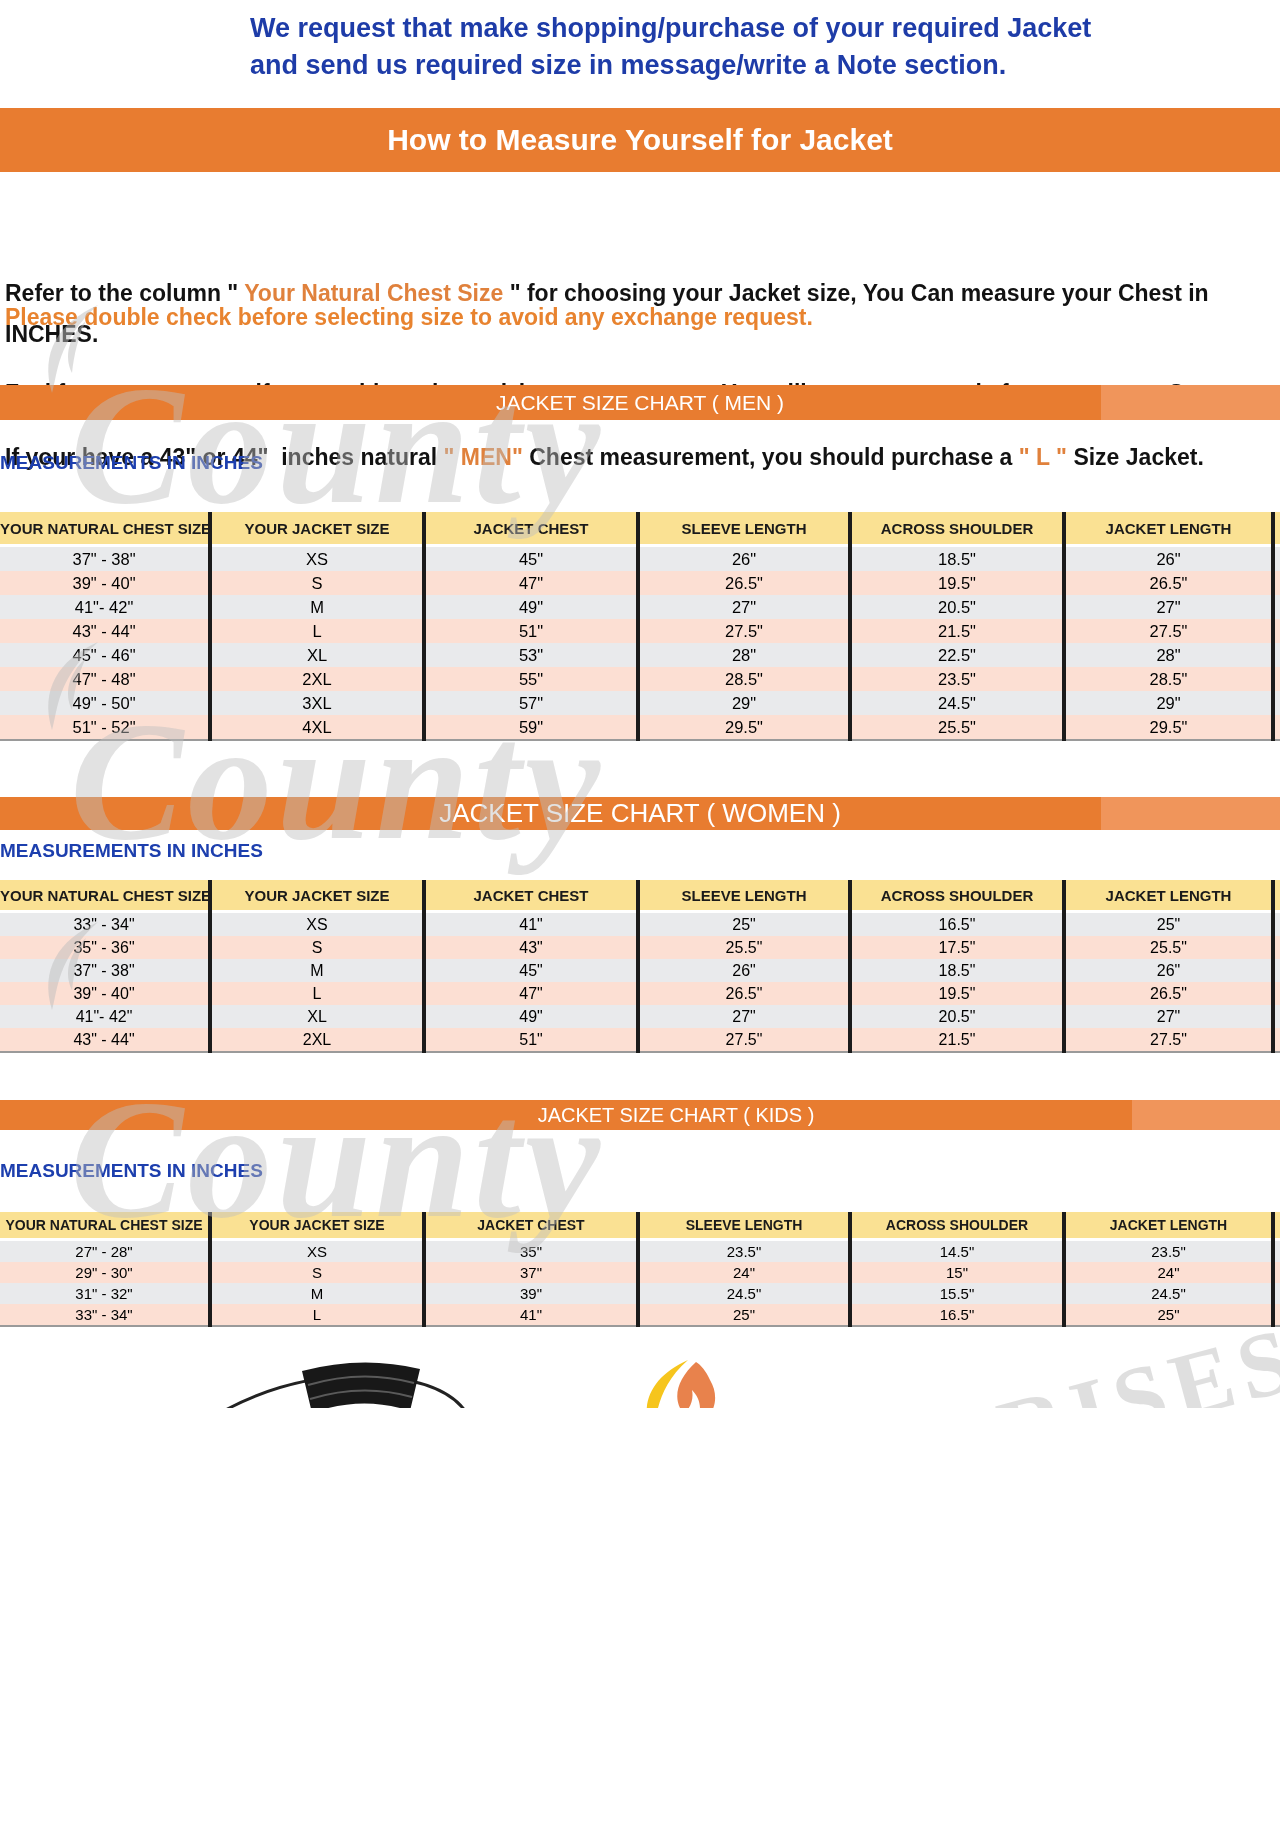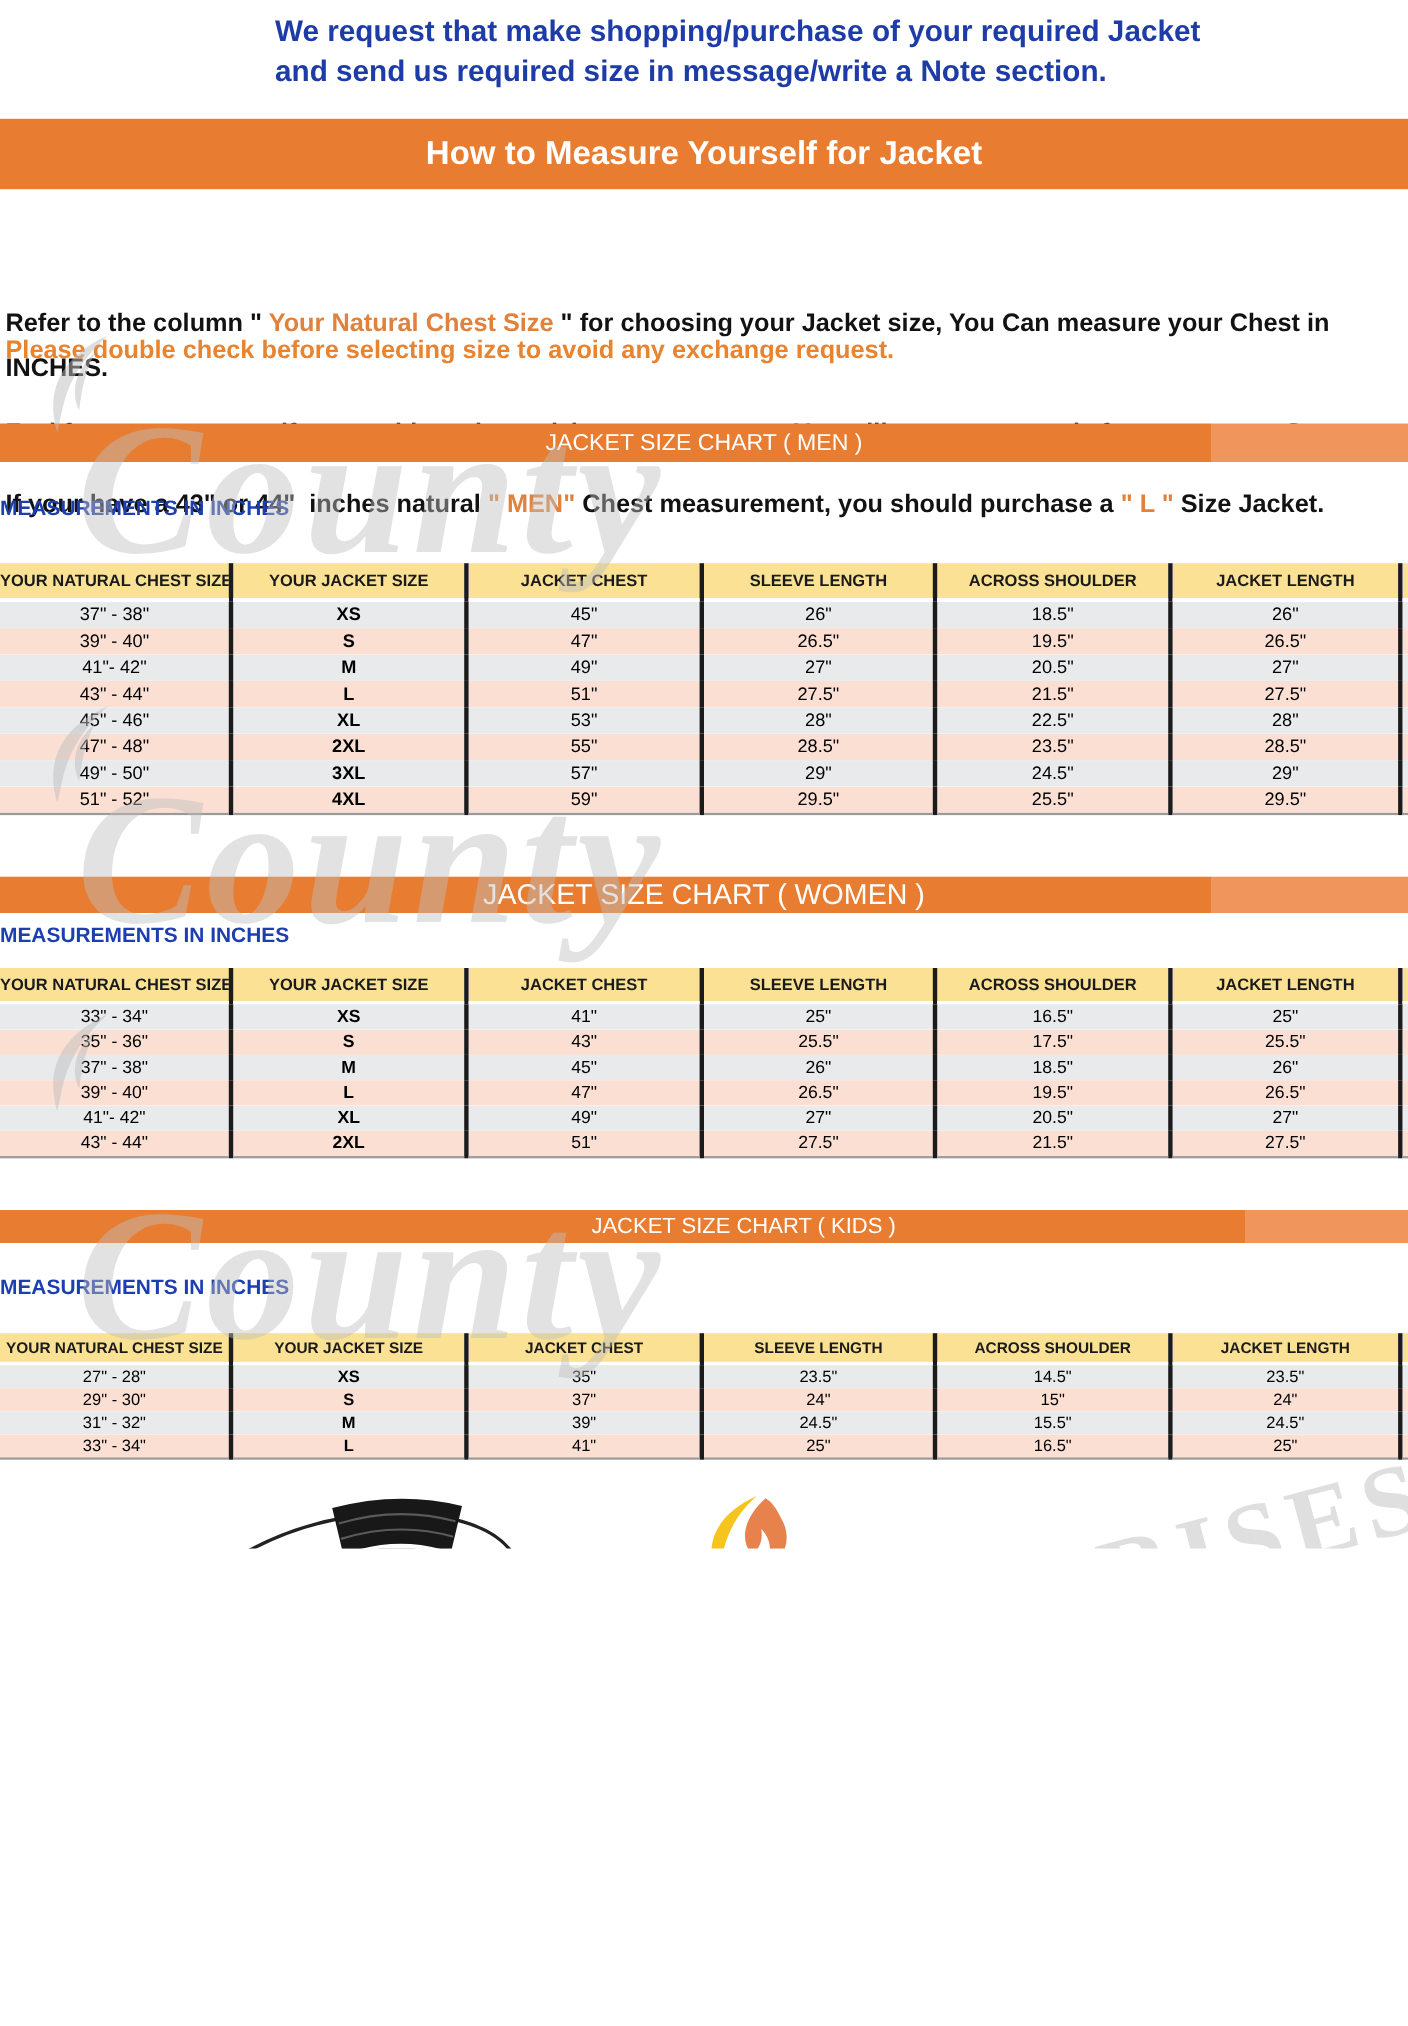--- a/index.html
+++ b/index.html
@@ -27,21 +27,21 @@
   .subtitle.men{top:452px;} .subtitle.women{top:840px;} .subtitle.kids{top:1160px;}
   
   table.tbl{border-collapse:collapse;table-layout:fixed;width:1280px;position:absolute;left:0;
             border-bottom:2px solid #9a9a9a;}
   .tbl th,.tbl td{text-align:center;vertical-align:middle;padding:0;border-left:4px solid #1b1b1b;
                   overflow:hidden;white-space:nowrap;}
   .tbl th:first-child,.tbl td:first-child{border-left:none;}
   .tbl thead th{background:#FAE193;font-weight:bold;color:#1a1a1a;border-bottom:3px solid #fff;}
   .tbl tbody tr:nth-child(odd) td{background:#E9EAEC;}
   .tbl tbody tr:nth-child(even) td{background:#FCDFD3;}
-  .tbl td:nth-child(2){font-weight:bold;}
+  .tbl td:nth-child(2){font-weight:normal;}
   .tbl th:nth-child(1){width:208px;} .tbl th:nth-child(2){width:210px;}
   .tbl th:nth-child(3){width:210px;} .tbl th:nth-child(4){width:208px;}
   .tbl th:nth-child(5){width:210px;} .tbl th:nth-child(6){width:205px;}
   .tbl th:nth-child(7){width:25px;}
   .tbl.men{top:512px;} .tbl.men th{height:32px;font-size:15px;} .tbl.men td{height:24px;font-size:16.5px;}
   .tbl.women{top:880px;} .tbl.women th{height:30px;font-size:15px;} .tbl.women td{height:23px;font-size:16px;}
   .tbl.kids{top:1212px;} .tbl.kids th{height:26px;font-size:14px;} .tbl.kids td{height:21px;font-size:15px;}
   
   .wm-script{position:absolute;left:70px;font-family:"Liberation Serif",serif;font-style:italic;
              font-weight:bold;font-size:170px;letter-spacing:4px;color:rgba(190,190,190,0.45);

